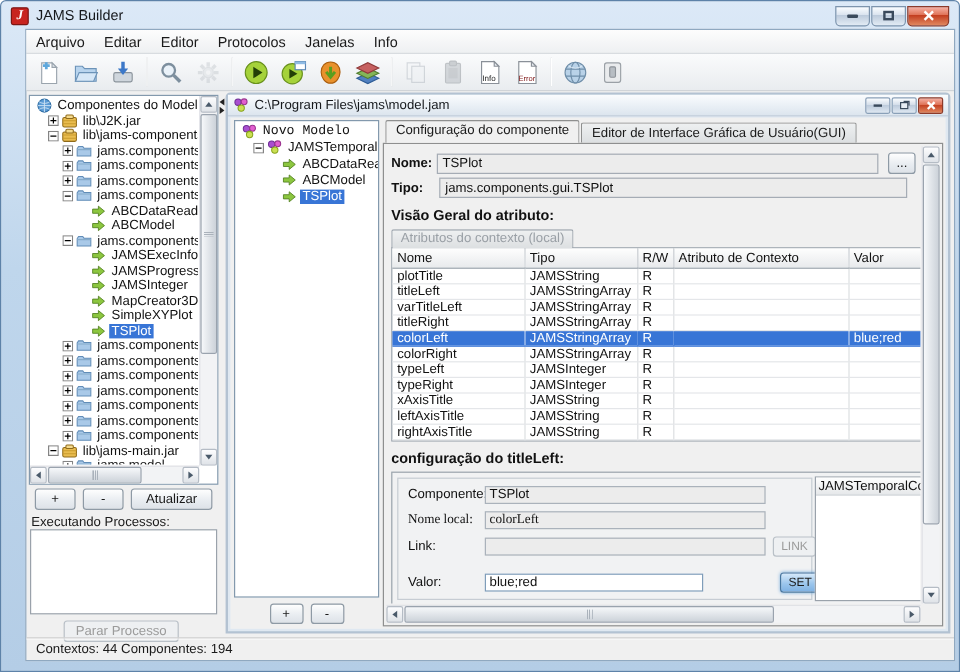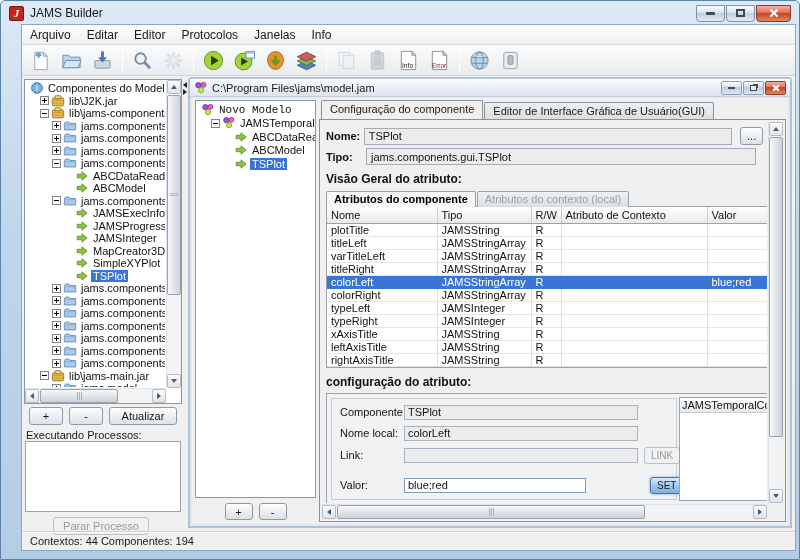--- a/index.html
+++ b/index.html
@@ -781,21 +781,20 @@
                   <div class="field-label">Nome:</div>
                   <div class="text-field wide-field">TSPlot</div>
                   <div class="btn browse-btn">...</div>
                 </div>
                 <div class="field-row">
                   <div class="field-label">Tipo:</div>
                   <div class="text-field wide-field">jams.components.gui.TSPlot</div>
                 </div>
                 <div class="section-heading">Visão Geral do atributo:</div>
                 <div class="attr-tabs">
-                  <div class="attr-tab active">Atributos do componente</div>
                   <div class="attr-tab dis">Atributos do contexto (local)</div>
                 </div>
                 <div class="table-wrap">
                   <table id="attr-table">
                       <colgroup>
                         <col style="width: 110px;">
                         <col style="width: 94px;">
                         <col style="width: 30px;">
                         <col style="width: 146px;">
                         <col style="width: 84px;">
@@ -883,28 +882,28 @@
                         <tr>
                           <td>rightAxisTitle</td>
                           <td>JAMSString</td>
                           <td>R</td>
                           <td></td>
                           <td></td>
                         </tr>
                       </tbody>
                     </table>
                 </div>
-                <div class="section-heading">configuração do atributo:</div>
+                <div class="section-heading">configuração do titleLeft:</div>
                 <div class="config-panel">
                   <div class="cfg-inner">
                     <div class="cfg-row" style="top:6px;">
                       <div class="cfg-label">Componente:</div>
                       <div class="cfg-field">TSPlot</div>
                     </div>
-                    <div class="cfg-row" style="top:27px;">
+                    <div class="cfg-row" style="top:27px;font-family:Liberation Serif, serif;">
                       <div class="cfg-label">Nome local:</div>
                       <div class="cfg-field">colorLeft</div>
                     </div>
                     <div class="cfg-row" style="top:48px;">
                       <div class="cfg-label">Link:</div>
                       <div class="cfg-field"></div>
                       <div class="btn disabled cfg-btn">LINK</div>
                     </div>
                     <div class="cfg-row" style="top:78px;">
                       <div class="cfg-label">Valor:</div>

